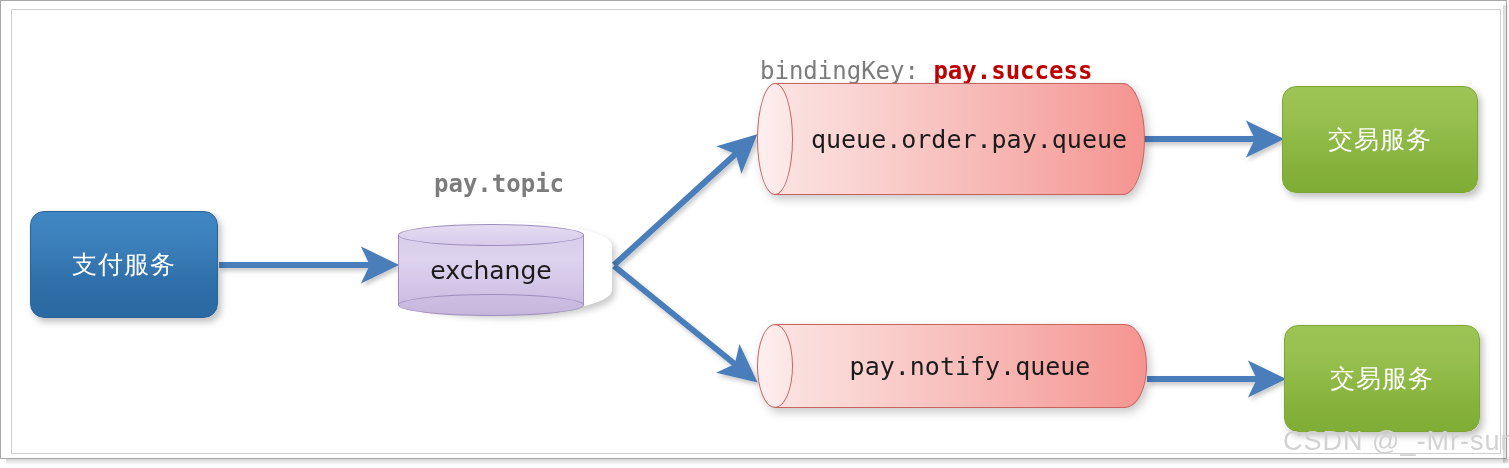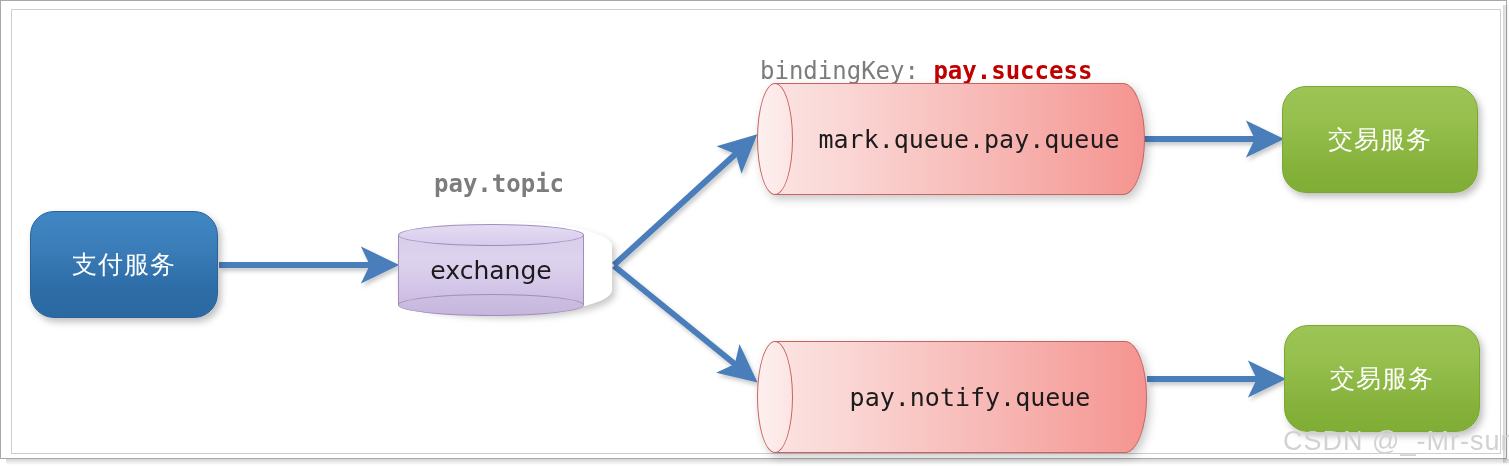--- a/index.html
+++ b/index.html
@@ -41,21 +41,21 @@
   .frame-shadow-r {
     position: absolute;
     left: 1503px; top: 5px;
     width: 6px; height: 458px;
     background: linear-gradient(to right, rgba(0,0,0,0.17), rgba(0,0,0,0));
   }
 
   
   .svc-box {
     position: absolute;
-    border-radius: 24px;
+    border-radius: 14px;
     display: flex;
     align-items: center;
     justify-content: center;
     color: #ffffff;
     font-size: 25px;
     letter-spacing: 1px;
     box-shadow: 3px 4px 7px rgba(0,0,0,0.25);
     box-sizing: border-box;
   }
   .svc-blue {
@@ -240,29 +240,29 @@
     <div class="label">exchange</div>
   </div>
 
   <div class="binding-caption" style="left:760px; top:45px;">
     <span>bindingKey: </span><span class="key-val">pay.success</span>
   </div>
 
   <div class="hcyl" style="left:757px; top:83px; width:388px; height:112px;">
     <div class="body"></div>
     <div class="left-cap"></div>
-    <div class="label">mark.queue.pay.queue</div>
+    <div class="label">queue.order.pay.queue</div>
   </div>
 
   <div class="svc-box svc-green" style="left:1282px; top:86px; width:196px; height:107px;">
     <span>交易服务</span>
   </div>
 
 
-  <div class="hcyl" style="left:757px; top:341px; width:390px; height:112px;">
+  <div class="hcyl" style="left:757px; top:324px; width:390px; height:84px;">
     <div class="body"></div>
     <div class="left-cap"></div>
     <div class="label">pay.notify.queue</div>
   </div>
 
   <div class="svc-box svc-green" style="left:1284px; top:325px; width:196px; height:107px;">
     <span>交易服务</span>
   </div>
 
   <div class="watermark" style="left:1283px; top:426px;">CSDN @_-Mr-sun</div>

